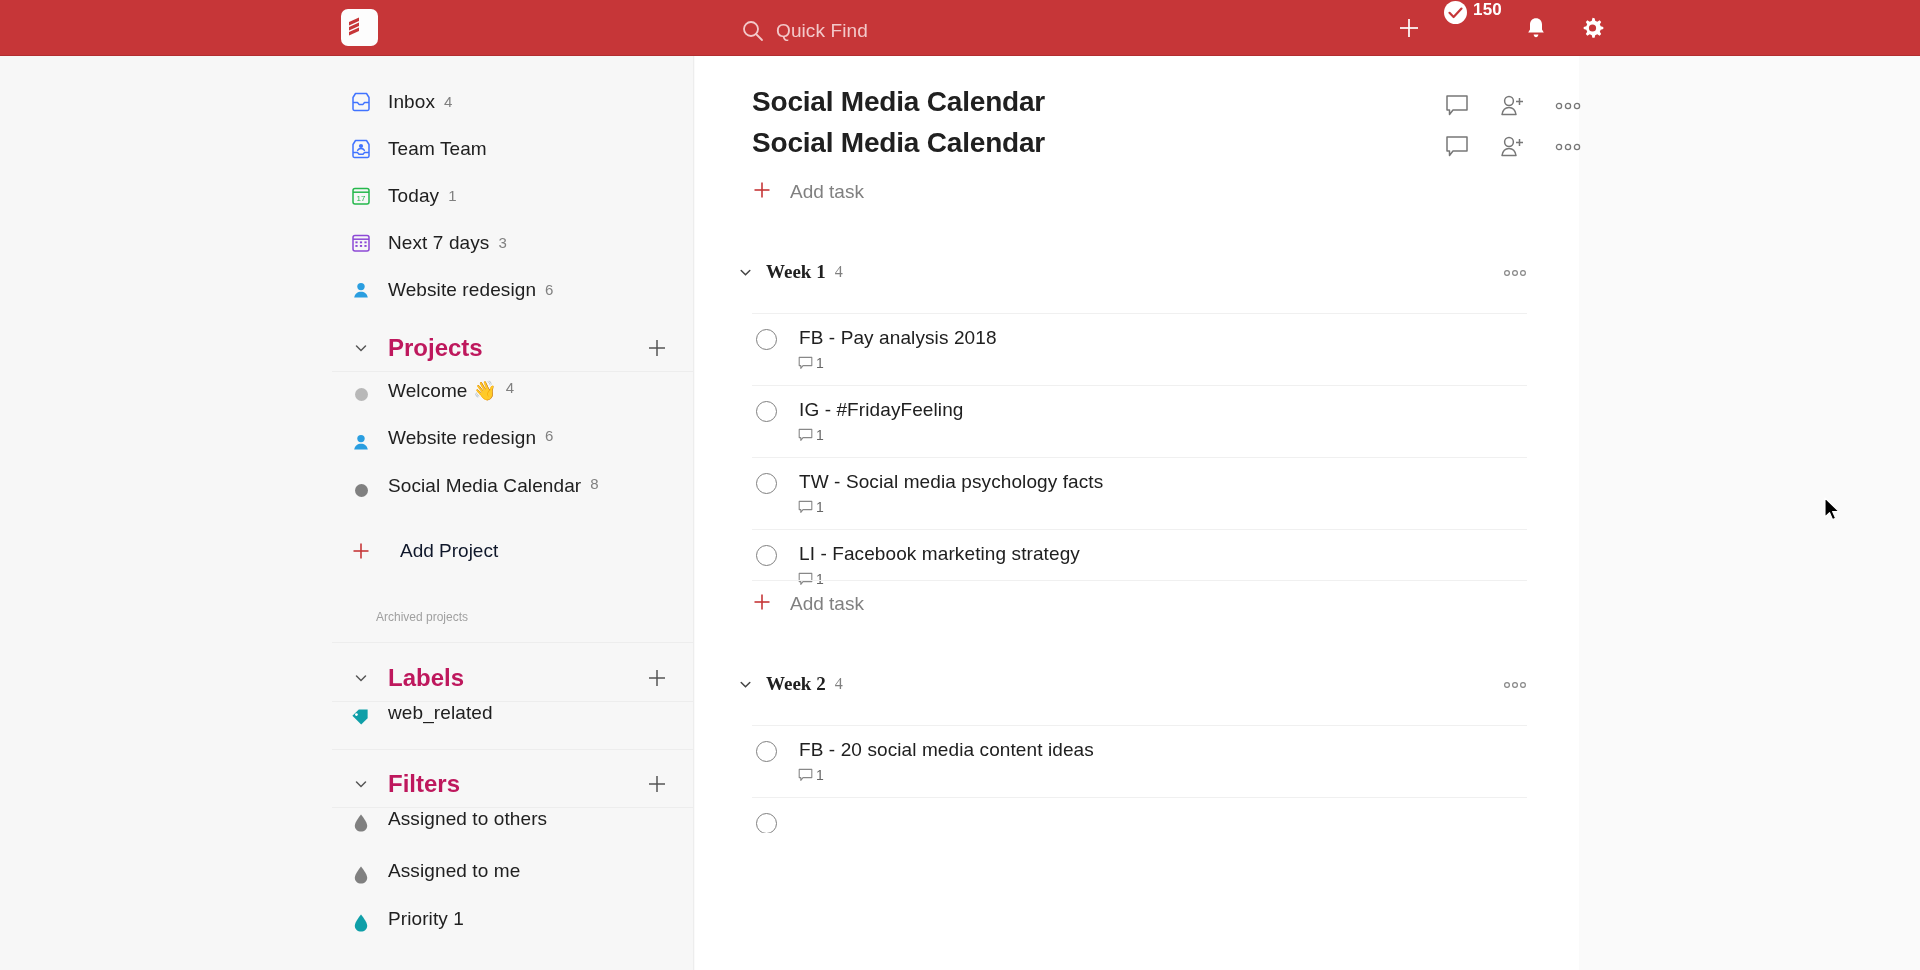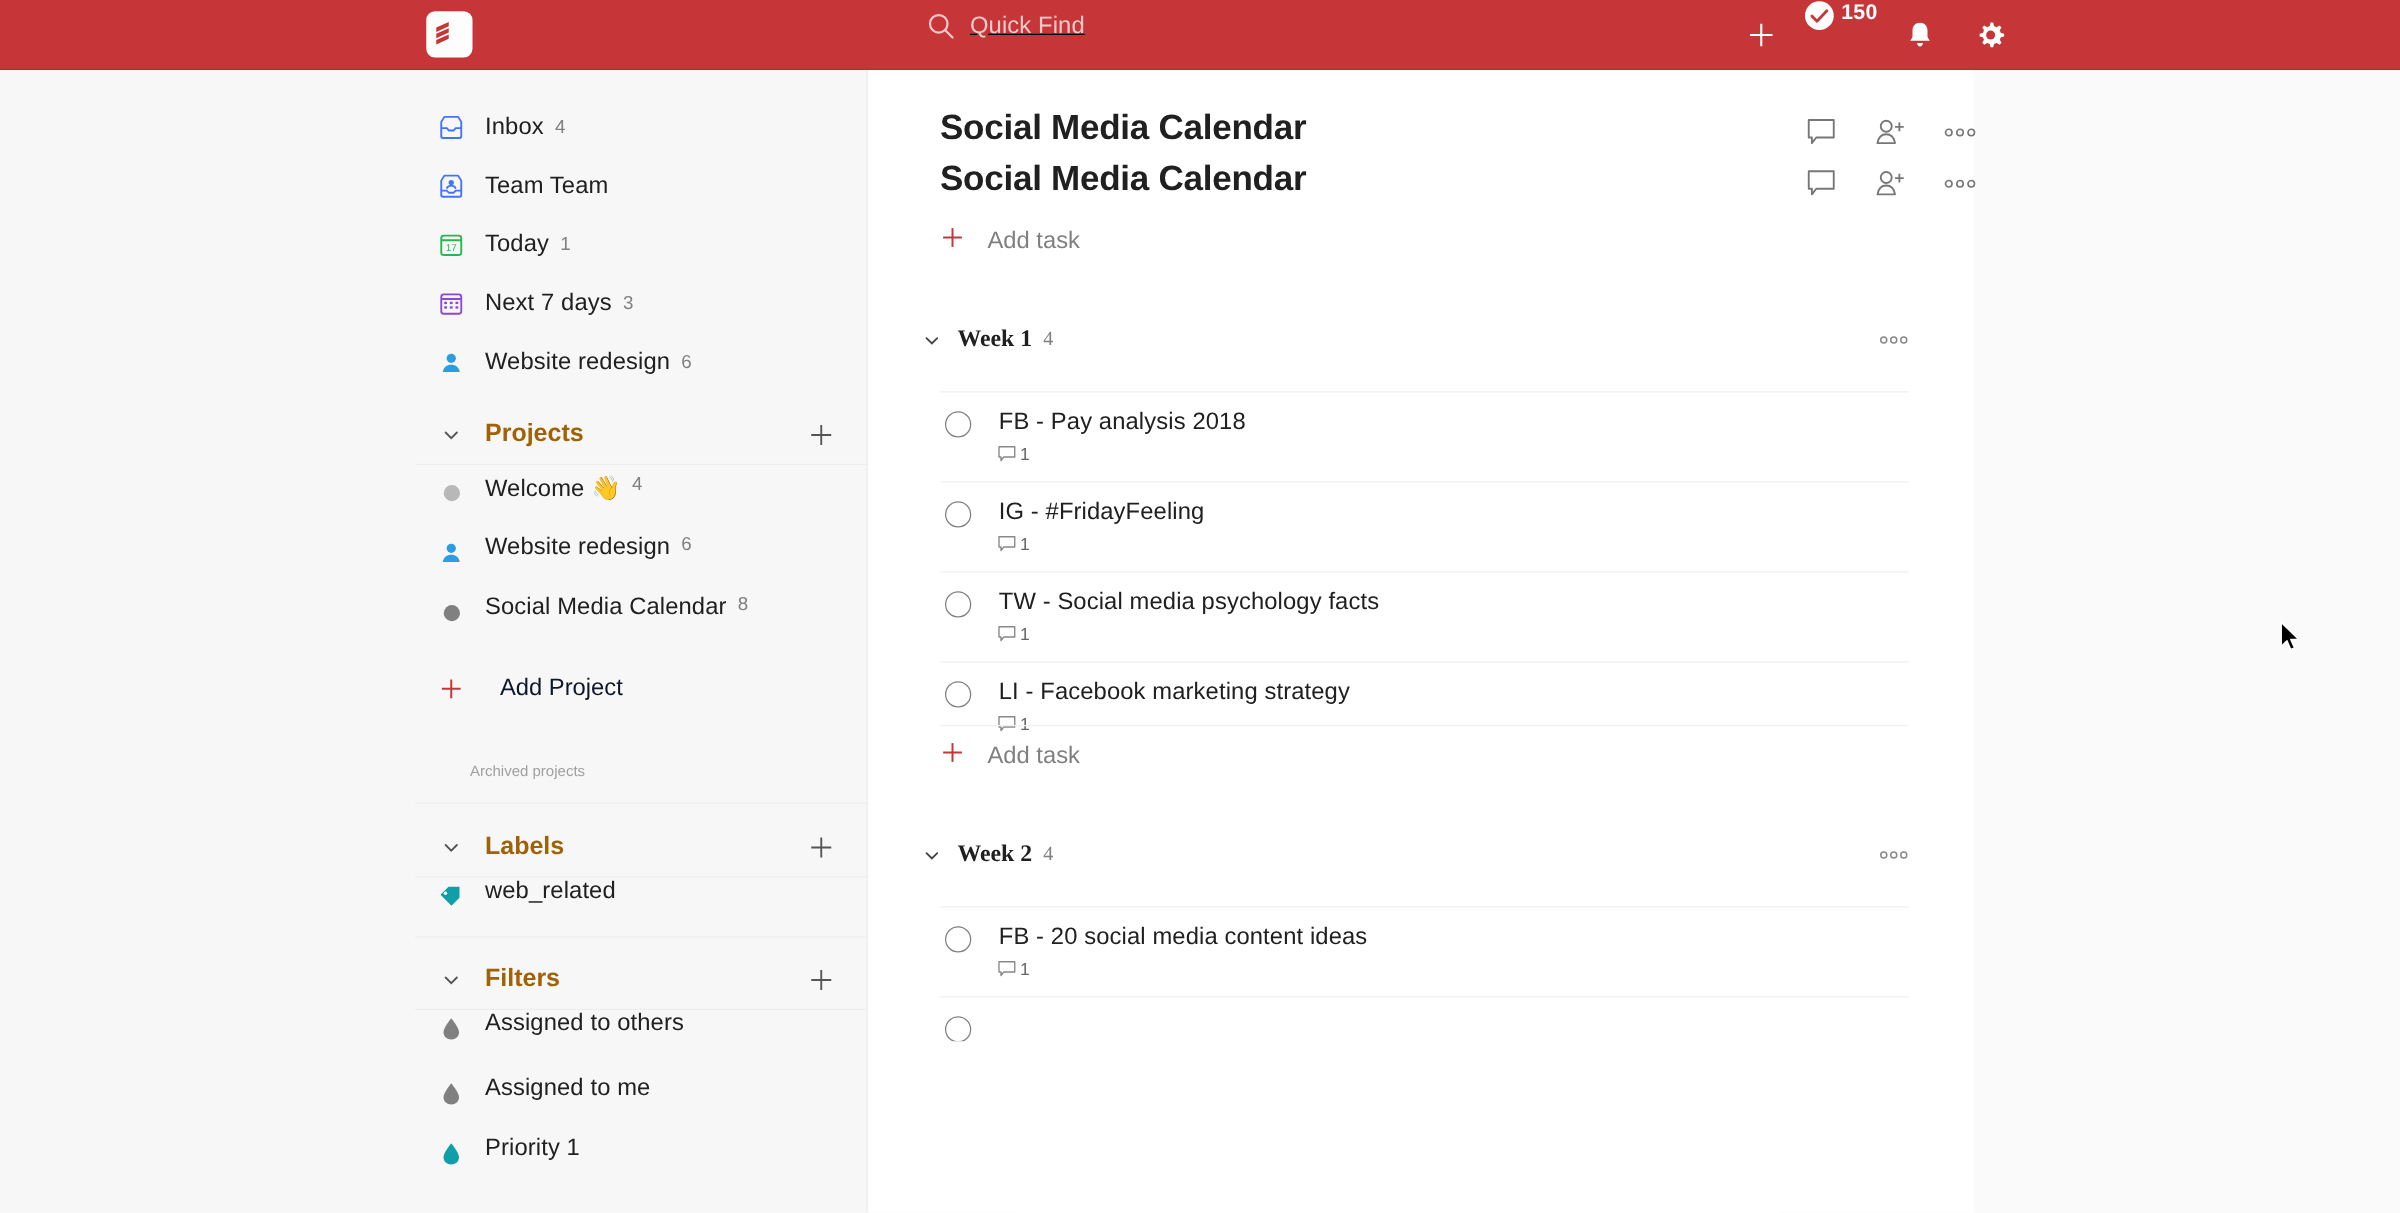--- a/index.html
+++ b/index.html
@@ -18,24 +18,23 @@
     border-bottom: 1px solid #b22e30;
   }
   .logo {
     position: absolute; left: 341px; top: 9px;
     width: 37px; height: 37px;
     background: #fdfdfd; border-radius: 7px;
   }
   .logo svg { position: absolute; left: 7px; top: 8px; }
 
   .quickfind {
-    position: absolute; left: 742px; top: 4px;
+    position: absolute; left: 742px; top: 14px;
     height: 34px; display: flex; align-items: center; gap: 12px;
     cursor: text;
-    text-decoration: underline;
   }
   .qf-label { color: #f3c9ca; font-size: 19px; letter-spacing: .1px; }
 
   .tb-icons {
     position: absolute; right: 300px; top: 0;
     height: 56px; display: flex; align-items: center; gap: 0px;
   }
   .tb-btn {
     width: 56px; height: 56px;
     display: flex; align-items: center; justify-content: center;
@@ -67,21 +66,21 @@
   .nav-label { font-size: 19px; color: #202020; letter-spacing: .1px; }
   .nav-count { font-size: 15px; color: #808080; margin-left: 9px; }
 
   .section-head {
     display: flex; align-items: center;
     height: 48px; padding-left: 14px;
     border-bottom: 1px solid #ededed;
     position: relative; cursor: pointer;
   }
   .chev { width: 30px; flex: 0 0 30px; display: flex; align-items: center; justify-content: center; }
-  .section-title { font-size: 20px; font-weight: bold; color: #a16207; margin-left: 12px; }
+  .section-title { font-size: 24px; font-weight: bold; color: #be185d; margin-left: 12px; }
   .section-add {
     position: absolute; right: 24px; top: 50%; transform: translateY(-50%);
     width: 26px; height: 26px; display: flex; align-items: center; justify-content: center;
     cursor: pointer;
   }
 
   .proj-item { display: flex; align-items: flex-start; height: 48px; padding-left: 14px; cursor: pointer; }
   .dot { width: 13px; height: 13px; border-radius: 50%; margin: 0 auto; }
   .add-row {
     display: flex; align-items: center; height: 52px; padding-left: 14px; cursor: pointer;

